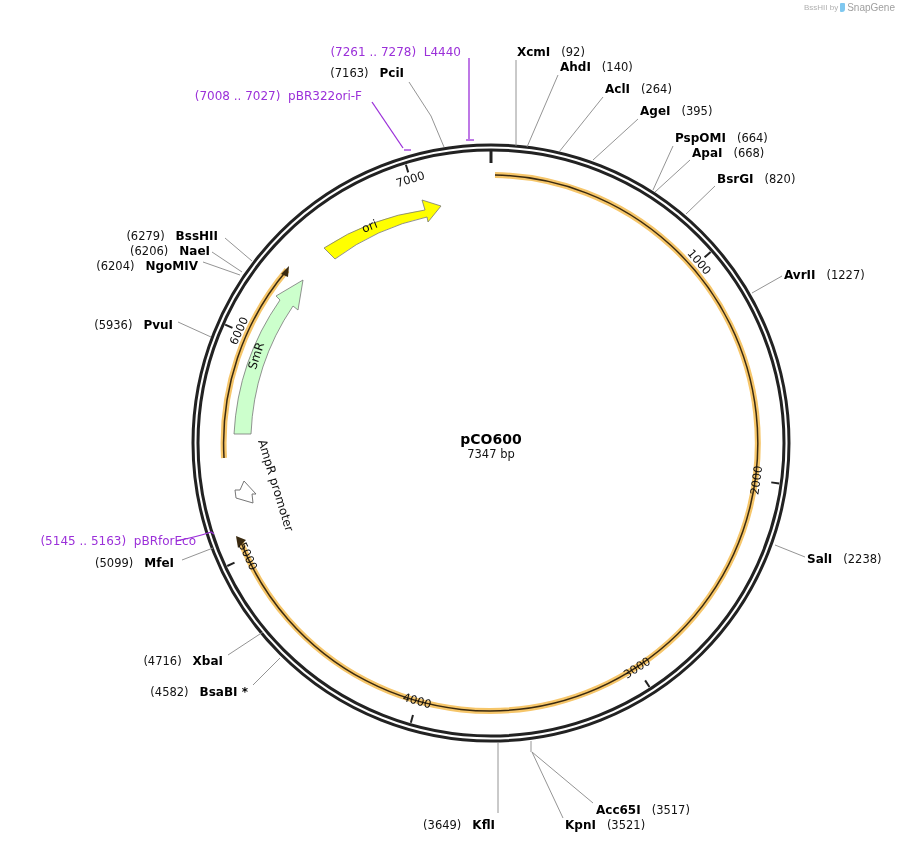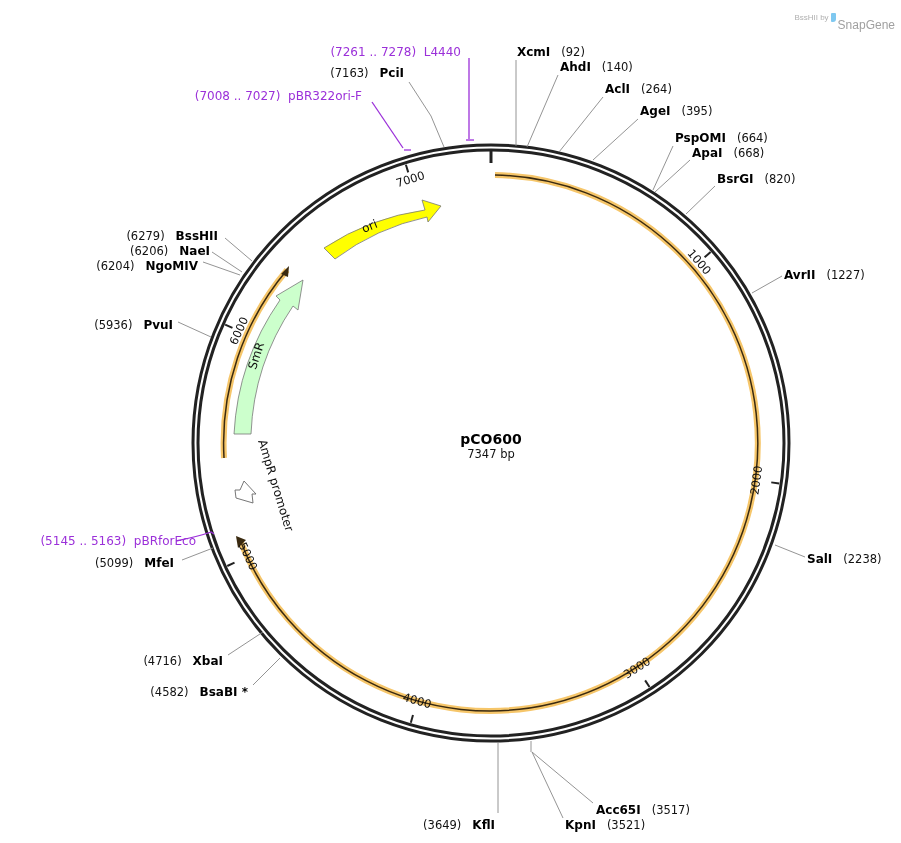--- a/index.html
+++ b/index.html
@@ -1,21 +1,21 @@
 <!DOCTYPE html>
 <html><head>
 <meta charset="utf-8">
 <style>
   html, body { margin: 0; padding: 0; background: #ffffff; }
   body { width: 901px; height: 843px; position: relative; overflow: hidden;
          font-family: "DejaVu Sans", sans-serif; }
   #map { position: absolute; left: 0; top: 0; }
   .credit { position: absolute; right: 6px; top: 2px; font-size: 8px; color: #b0b0b0;
             font-family: "Liberation Sans", sans-serif; display: flex; align-items: center; gap: 2px; }
-  .credit .brand { font-size: 12px; color: #a0a0a0; margin-top: 16px; }
+  .credit .brand { font-size: 10px; color: #a0a0a0; }
   .credit .logo { display: inline-block; width: 5px; height: 9px; background: #7fc8f0; border-radius: 1px 1px 3px 1px; }
   .site-pos { font-size: 11.5px; fill: #111; }
   .site-name { font-size: 12px; font-weight: bold; fill: #000; }
   .primer { font-size: 12px; fill: #9b30d9; }
   .tick-label { font-size: 11.5px; fill: #111; }
   .feat-label { font-size: 12px; fill: #111; }
   .title { font-size: 14px; font-weight: bold; fill: #000; }
   .subtitle { font-size: 11.5px; fill: #111; }
 </style>
 </head>

